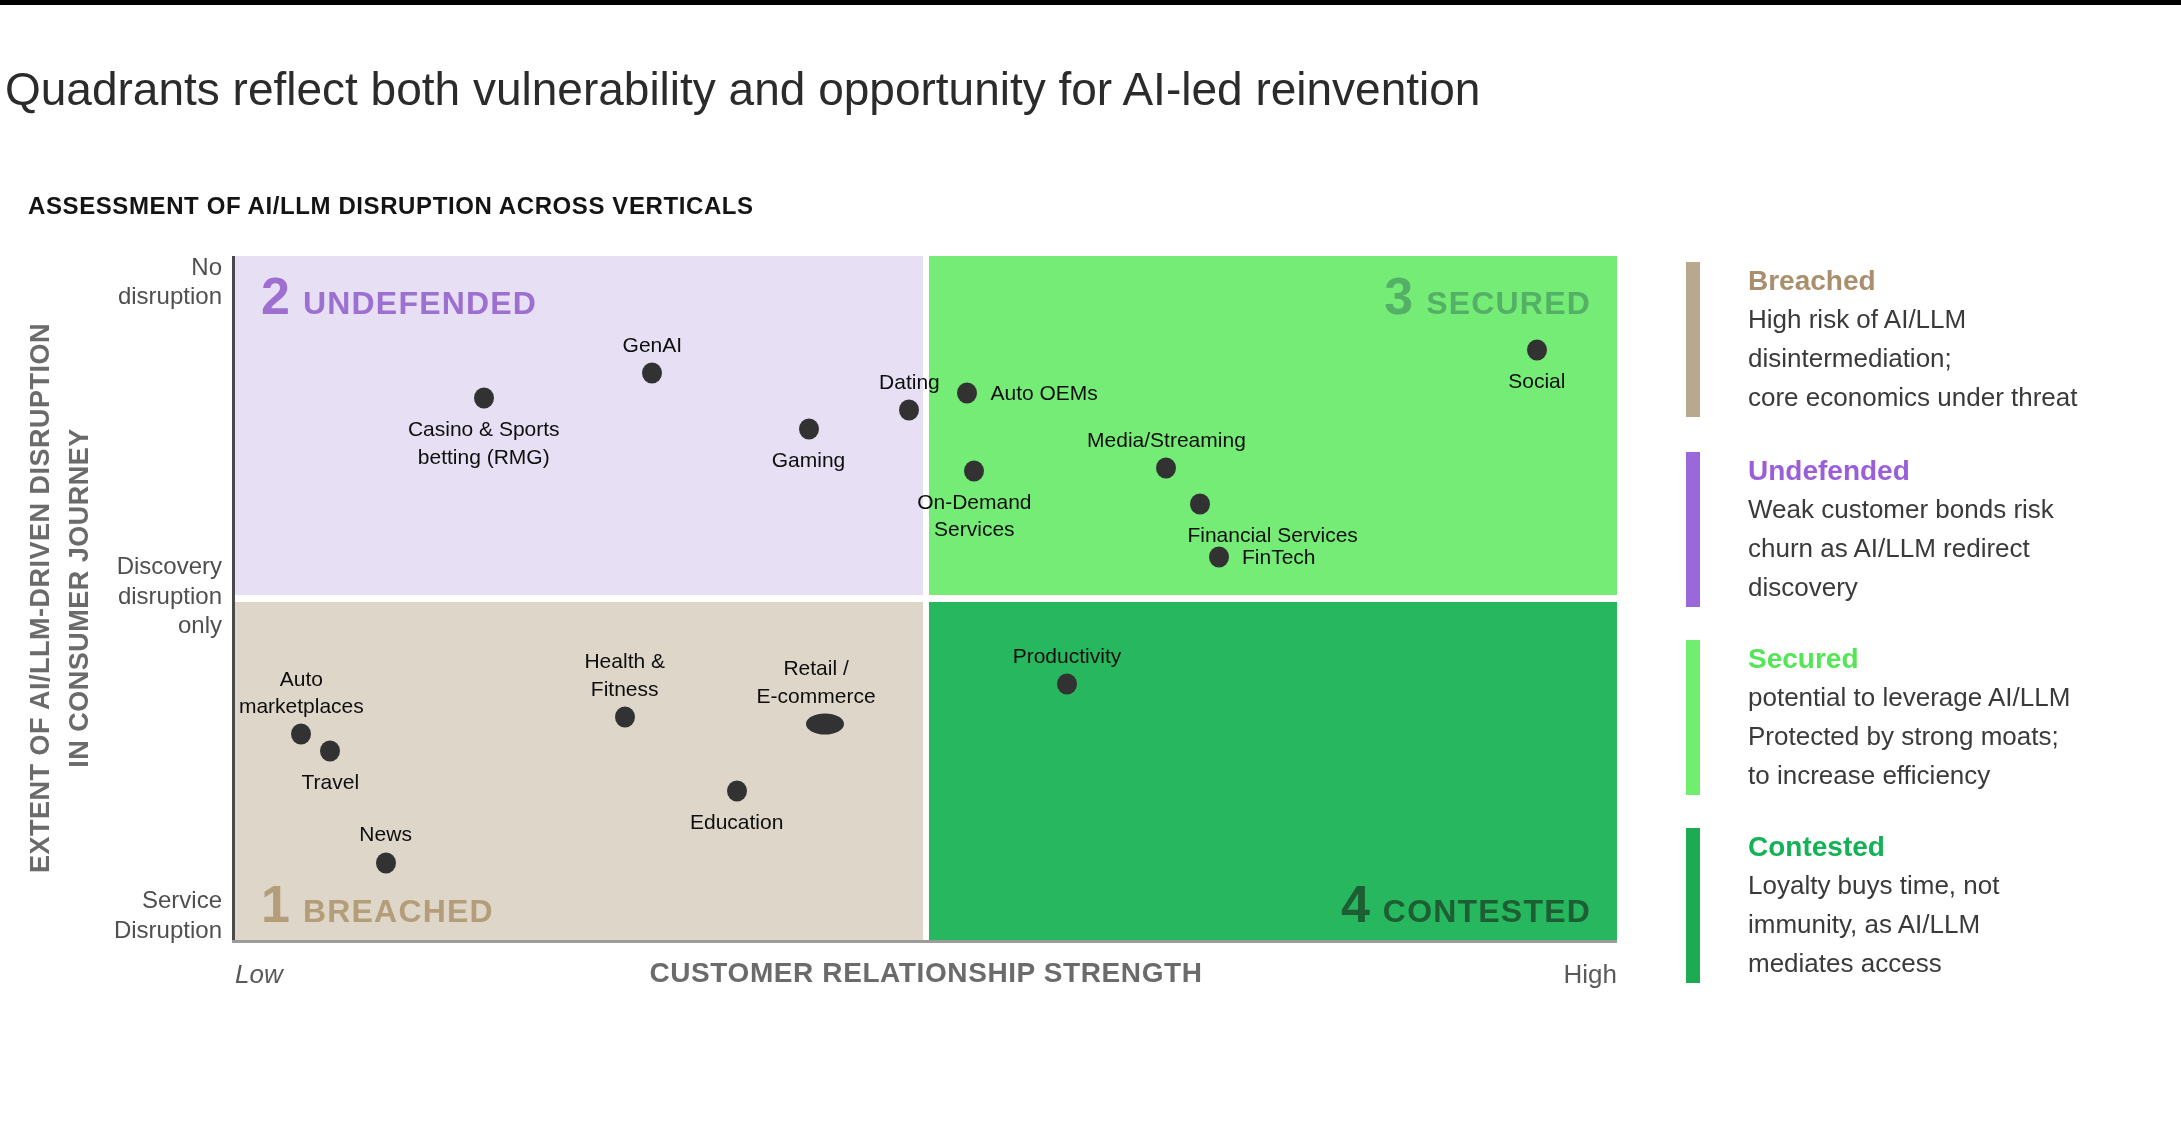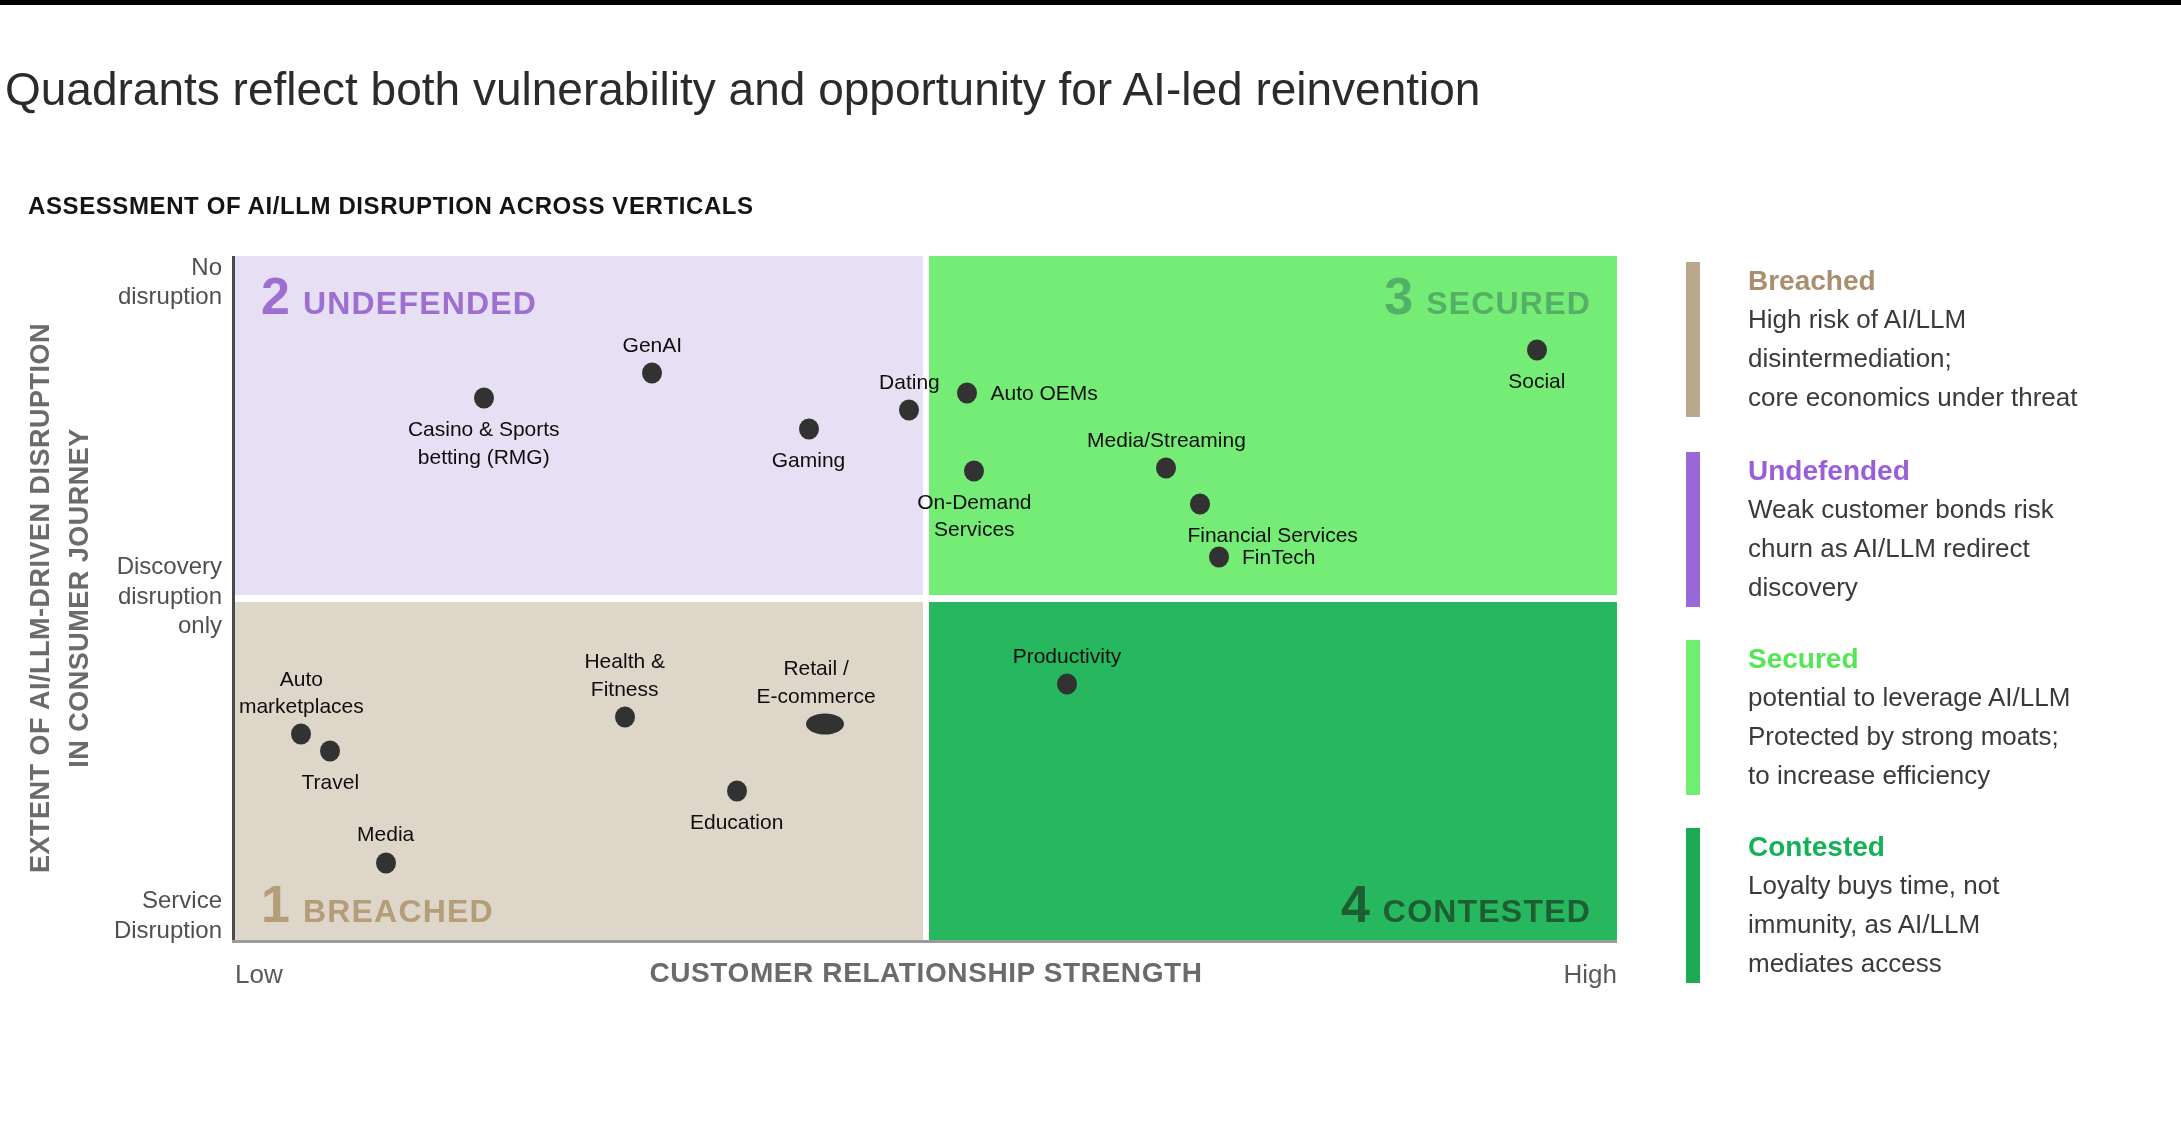--- a/index.html
+++ b/index.html
@@ -45,21 +45,21 @@
   .plabel.below{top:27px;transform:translateX(-50%);}
   .plabel.right{left:33px;top:50%;transform:translateY(-50%);text-align:left;}
 
   
   #y-axis-title{position:absolute;left:60px;top:598px;transform:translate(-50%,-50%) rotate(-90deg);
                 white-space:nowrap;text-align:center;font-size:27px;font-weight:700;color:#6b6b6b;
                 letter-spacing:.5px;line-height:1.45;}
 
   
   #xlabels{position:absolute;left:235px;top:955px;width:1382px;height:40px;}
-  #x-min{position:absolute;left:0;top:4px;font-size:26px;color:#5a5a5a;}
+  #x-min{position:absolute;left:0;top:4px;font-size:26px;color:#5a5a5a;font-style:italic;}
   #x-max{position:absolute;right:0;top:4px;font-size:26px;color:#5a5a5a;}
   #x-title{position:absolute;left:50%;transform:translateX(-50%);top:2px;font-size:28px;font-weight:700;
            color:#6b6b6b;letter-spacing:.6px;white-space:nowrap;}
 
   
   #source{position:absolute;left:20px;top:1022px;font-size:26px;color:#555;}
   #source b{color:#333;}
 
   
   #legend{position:absolute;left:1686px;top:0;width:480px;}
@@ -199,21 +199,21 @@
         </div>
         <div class="pt" style="left: 6.9%; top: 72.4%;">
           <span class="dot" style="background: rgb(50, 50, 50);"></span>
           <span class="plabel below" style="left: 10px;">
             <div>Travel</div>
           </span>
         </div>
         <div class="pt" style="left: 10.9%; top: 88.7%;">
           <span class="dot" style="background: rgb(50, 50, 50);"></span>
           <span class="plabel above" style="left: 10px;">
-            <div>Media</div>
+            <div>News</div>
           </span>
         </div>
         <div class="pt" style="left: 28.2%; top: 67.4%;">
           <span class="dot" style="background: rgb(50, 50, 50);"></span>
           <span class="plabel above" style="left: 10px;">
             <div>Health &amp;</div>
             <div>Fitness</div>
           </span>
         </div>
         <div class="pt" style="left: 36.3%; top: 78.2%;">

